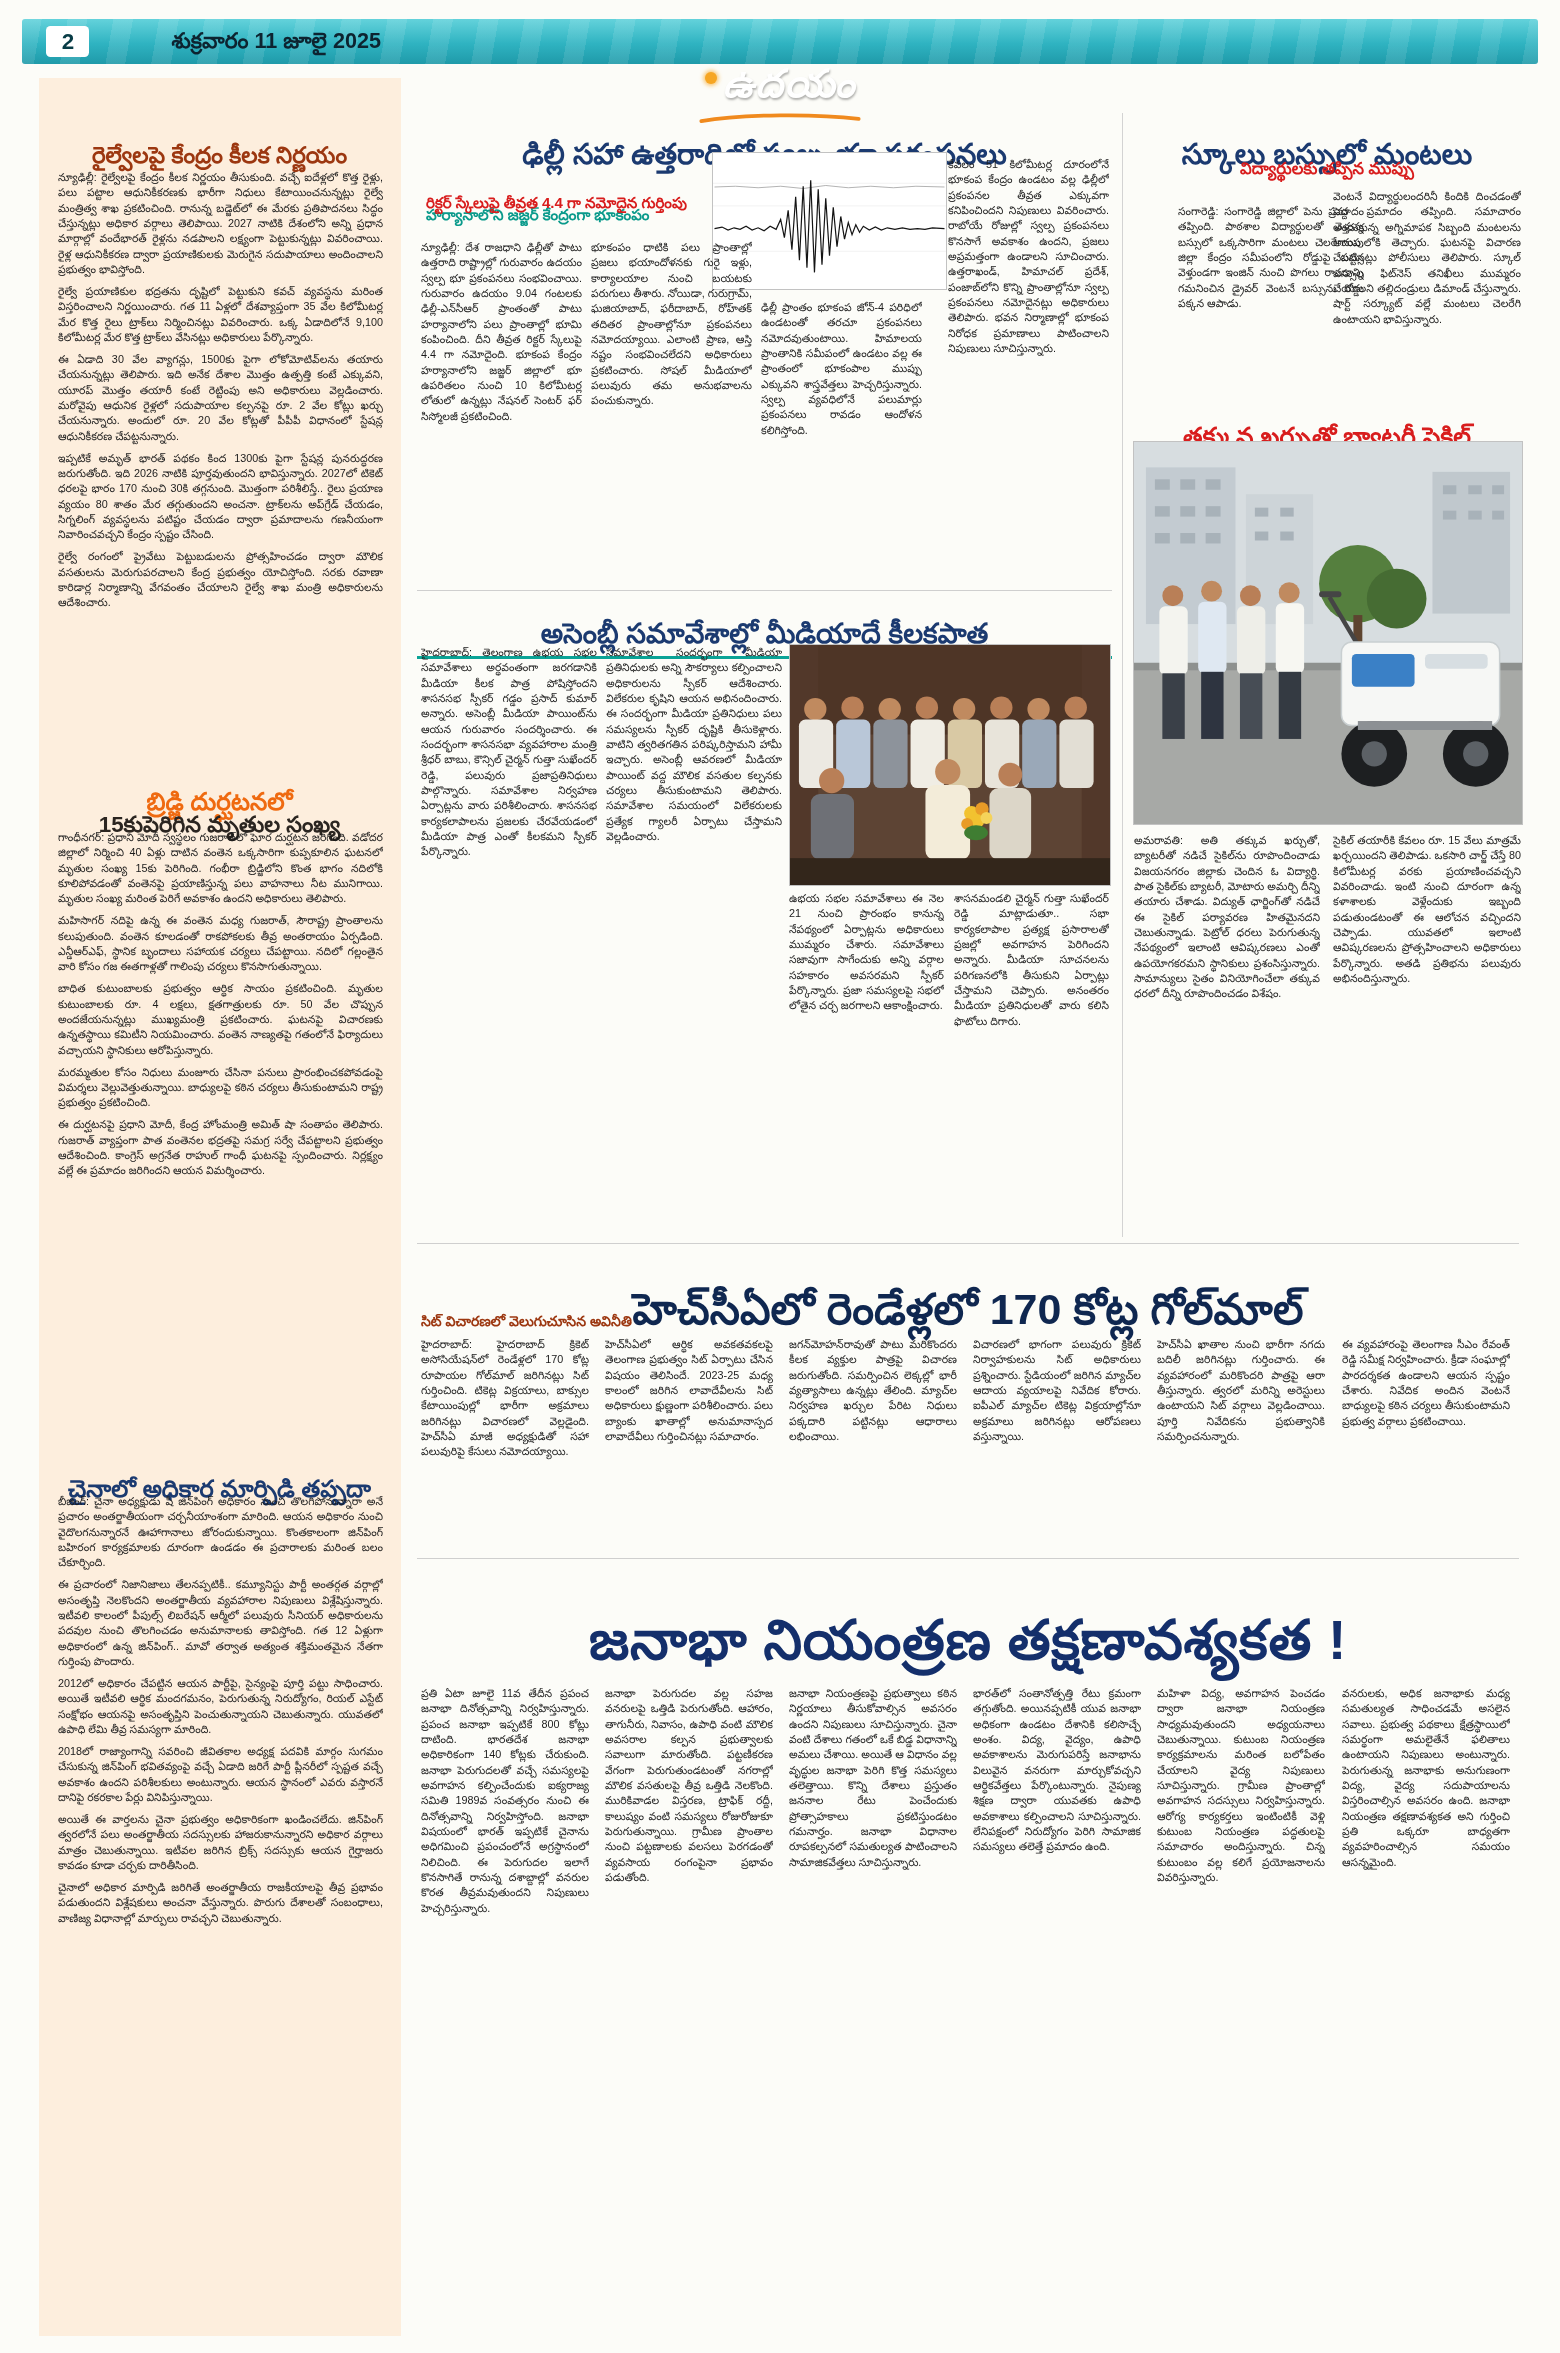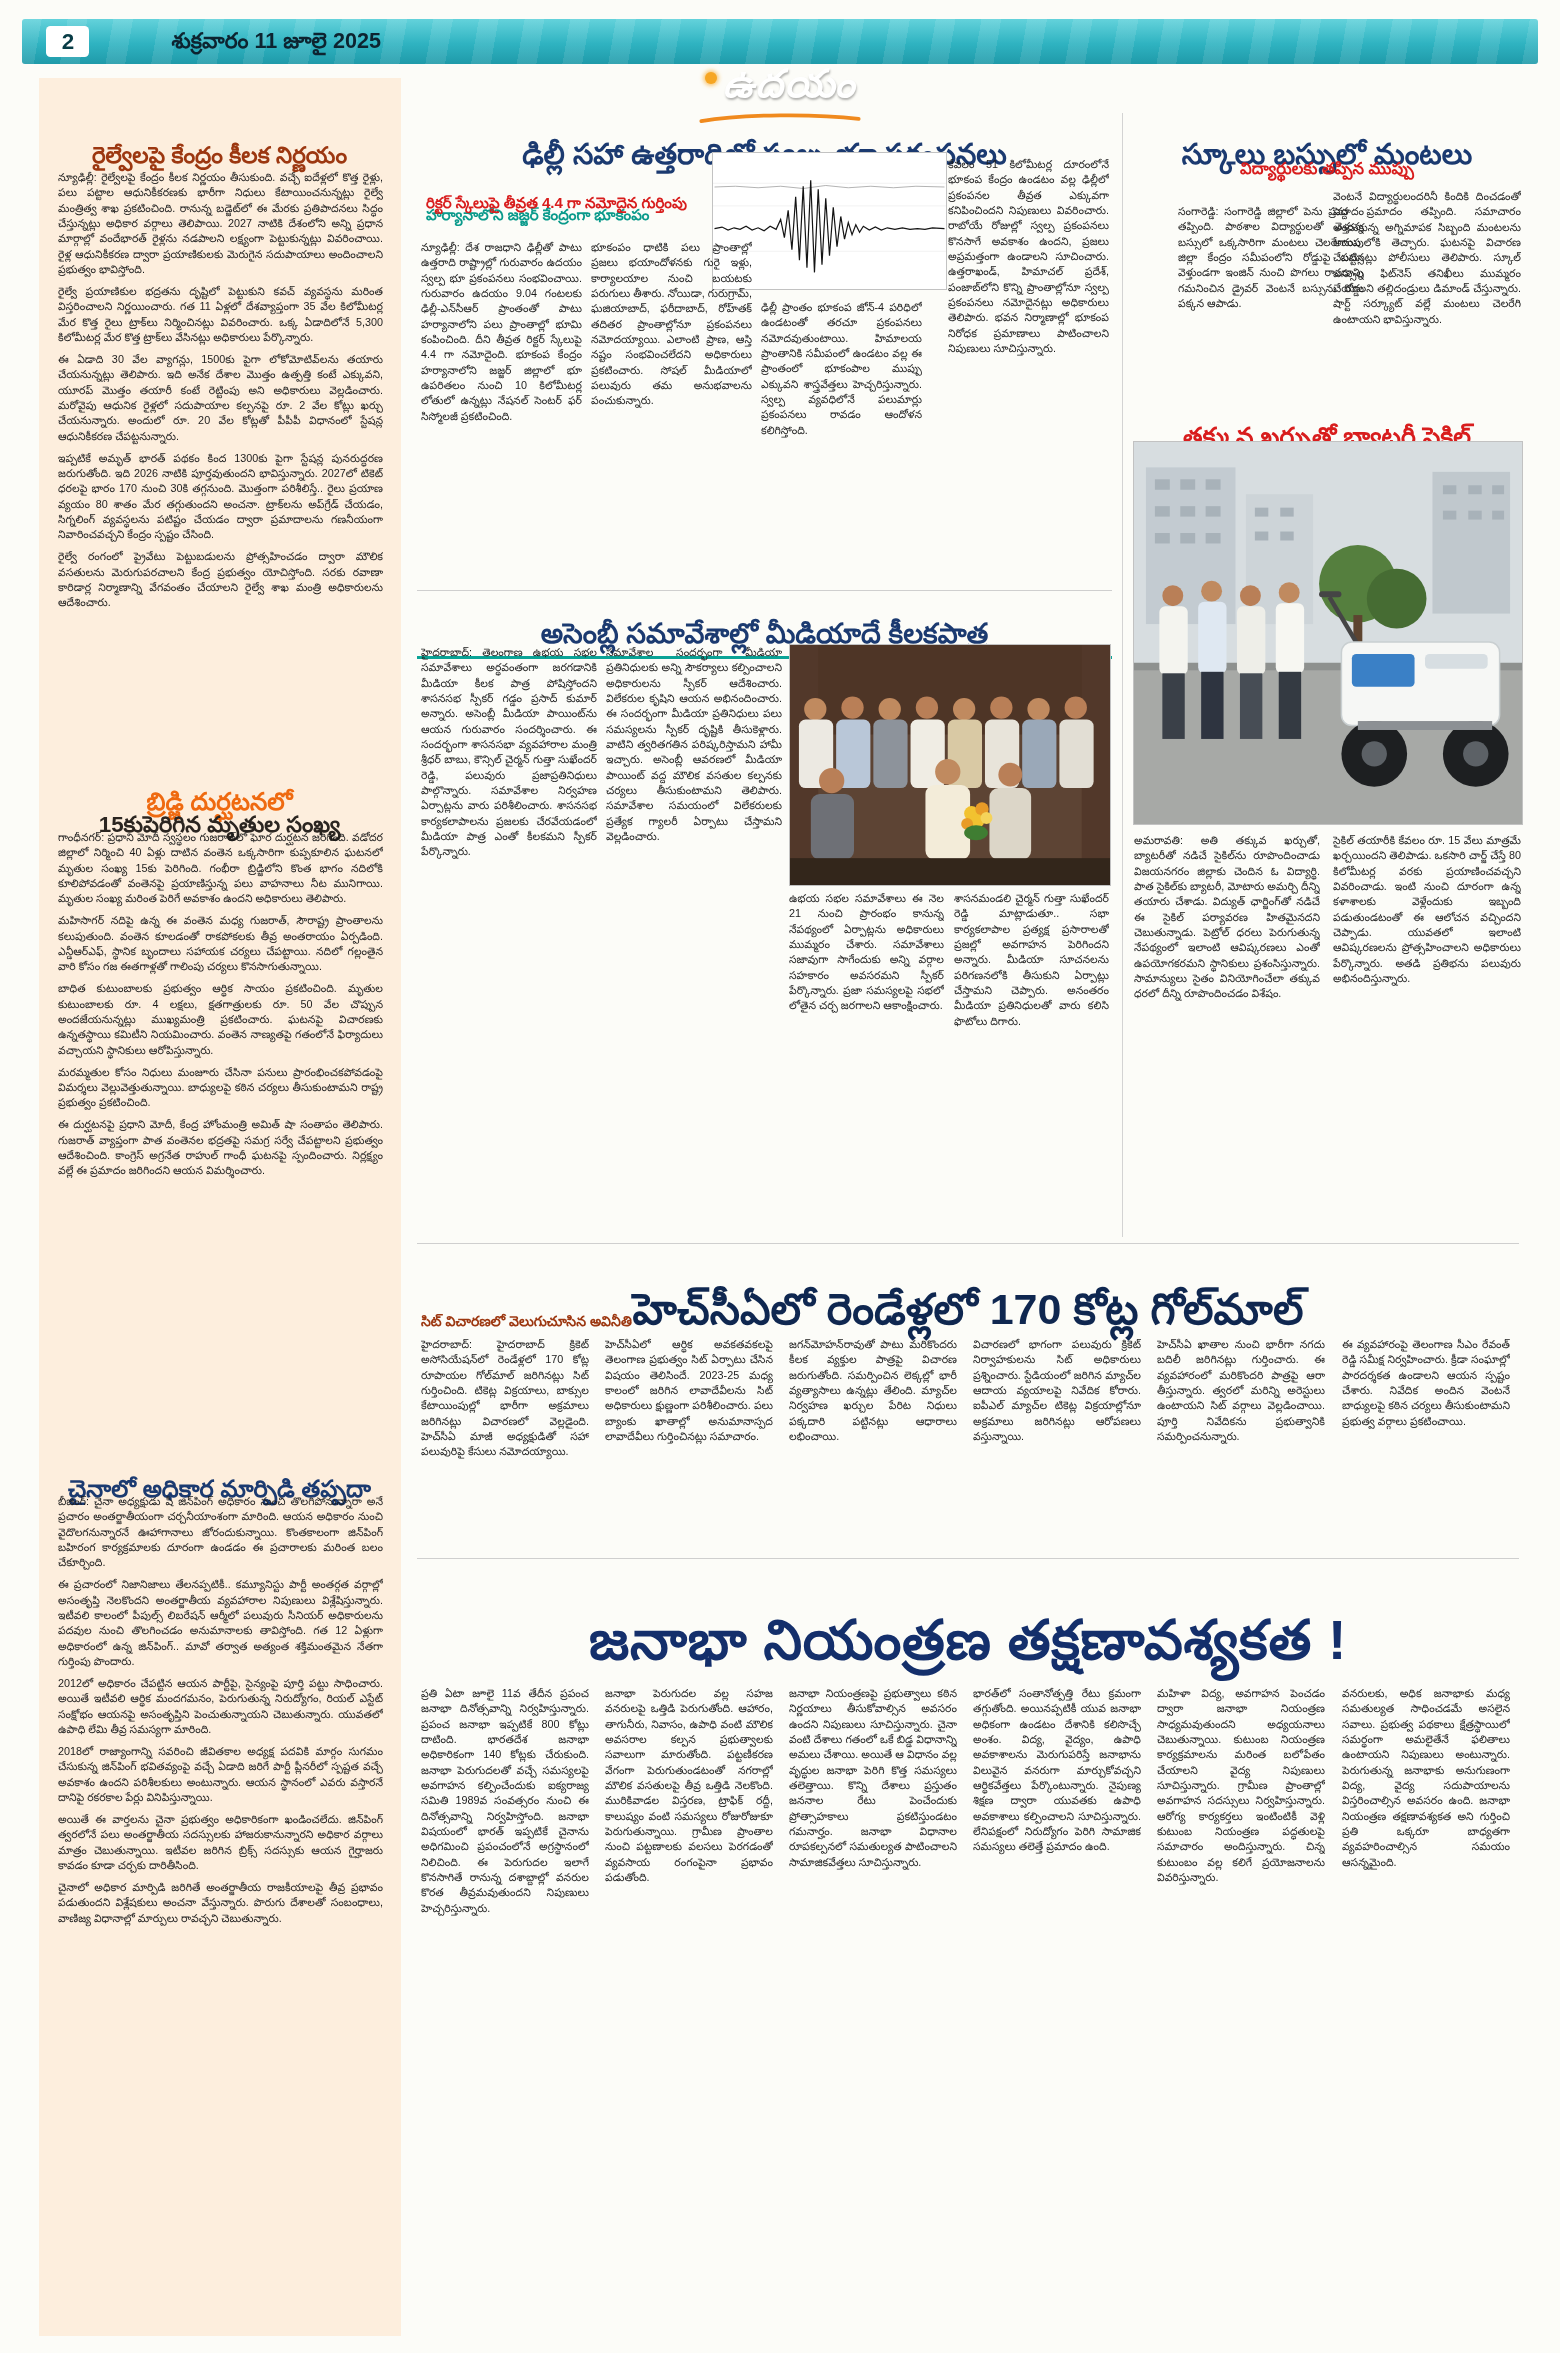--- a/index.html
+++ b/index.html
@@ -77,21 +77,21 @@
       </svg>
     </div>
   </div>
 
   <div class="leftbg" style="left:39px;top:78px;width:362px;height:2258px;"></div>
 
   <section>
     <h2 class="hl maroon" style="left:46px;top:123px;width:347px;font-size:23px;">రైల్వేలపై కేంద్రం కీలక నిర్ణయం</h2>
     <div class="bodytext" style="left:58px;top:170px;width:325px;height:583px;">
       <p>న్యూఢిల్లీ: రైల్వేలపై కేంద్రం కీలక నిర్ణయం తీసుకుంది. వచ్చే ఐదేళ్లలో కొత్త రైళ్లు, పలు పట్టాల ఆధునికీకరణకు భారీగా నిధులు కేటాయించనున్నట్లు రైల్వే మంత్రిత్వ శాఖ ప్రకటించింది. రానున్న బడ్జెట్‌లో ఈ మేరకు ప్రతిపాదనలు సిద్ధం చేస్తున్నట్లు అధికార వర్గాలు తెలిపాయి. 2027 నాటికి దేశంలోని అన్ని ప్రధాన మార్గాల్లో వందేభారత్ రైళ్లను నడపాలని లక్ష్యంగా పెట్టుకున్నట్లు వివరించాయి. రైళ్ల ఆధునికీకరణ ద్వారా ప్రయాణికులకు మెరుగైన సదుపాయాలు అందించాలని ప్రభుత్వం భావిస్తోంది.</p>
-      <p>రైల్వే ప్రయాణికుల భద్రతను దృష్టిలో పెట్టుకుని కవచ్ వ్యవస్థను మరింత విస్తరించాలని నిర్ణయించారు. గత 11 ఏళ్లలో దేశవ్యాప్తంగా 35 వేల కిలోమీటర్ల మేర కొత్త రైలు ట్రాక్‌లు నిర్మించినట్లు వివరించారు. ఒక్క ఏడాదిలోనే 5,300 కిలోమీటర్ల మేర కొత్త ట్రాక్‌లు వేసినట్లు అధికారులు పేర్కొన్నారు.</p>
+      <p>రైల్వే ప్రయాణికుల భద్రతను దృష్టిలో పెట్టుకుని కవచ్ వ్యవస్థను మరింత విస్తరించాలని నిర్ణయించారు. గత 11 ఏళ్లలో దేశవ్యాప్తంగా 35 వేల కిలోమీటర్ల మేర కొత్త రైలు ట్రాక్‌లు నిర్మించినట్లు వివరించారు. ఒక్క ఏడాదిలోనే 9,100 కిలోమీటర్ల మేర కొత్త ట్రాక్‌లు వేసినట్లు అధికారులు పేర్కొన్నారు.</p>
       <p>ఈ ఏడాది 30 వేల వ్యాగన్లు, 1500కు పైగా లోకోమోటివ్‌లను తయారు చేయనున్నట్లు తెలిపారు. ఇది అనేక దేశాల మొత్తం ఉత్పత్తి కంటే ఎక్కువని, యూరప్ మొత్తం తయారీ కంటే రెట్టింపు అని అధికారులు వెల్లడించారు. మరోవైపు ఆధునిక రైళ్లలో సదుపాయాల కల్పనపై రూ. 2 వేల కోట్లు ఖర్చు చేయనున్నారు. అందులో రూ. 20 వేల కోట్లతో పీపీపీ విధానంలో స్టేషన్ల ఆధునికీకరణ చేపట్టనున్నారు.</p>
       <p>ఇప్పటికే అమృత్ భారత్ పథకం కింద 1300కు పైగా స్టేషన్ల పునరుద్ధరణ జరుగుతోంది. ఇది 2026 నాటికి పూర్తవుతుందని భావిస్తున్నారు. 2027లో టికెట్ ధరలపై భారం 170 నుంచి 30కి తగ్గనుంది. మొత్తంగా పరిశీలిస్తే.. రైలు ప్రయాణ వ్యయం 80 శాతం మేర తగ్గుతుందని అంచనా. ట్రాక్‌లను అప్‌గ్రేడ్ చేయడం, సిగ్నలింగ్ వ్యవస్థలను పటిష్టం చేయడం ద్వారా ప్రమాదాలను గణనీయంగా నివారించవచ్చని కేంద్రం స్పష్టం చేసింది.</p>
       <p>రైల్వే రంగంలో ప్రైవేటు పెట్టుబడులను ప్రోత్సహించడం ద్వారా మౌలిక వసతులను మెరుగుపరచాలని కేంద్ర ప్రభుత్వం యోచిస్తోంది. సరకు రవాణా కారిడార్ల నిర్మాణాన్ని వేగవంతం చేయాలని రైల్వే శాఖ మంత్రి అధికారులను ఆదేశించారు.</p>
     </div>
   </section>
 
   <section>
     <h3 class="hl orange" style="left:46px;top:762px;width:347px;font-size:24.6px;">బ్రిడ్జి దుర్ఘటనలో</h3>
     <h2 class="hl darkbrown" style="left:46px;top:793px;width:347px;font-size:22.4px;">15కుపెరిగిన మృతుల సంఖ్య</h2>
     <div class="bodytext" style="left:58px;top:830px;width:325px;height:608px;">

